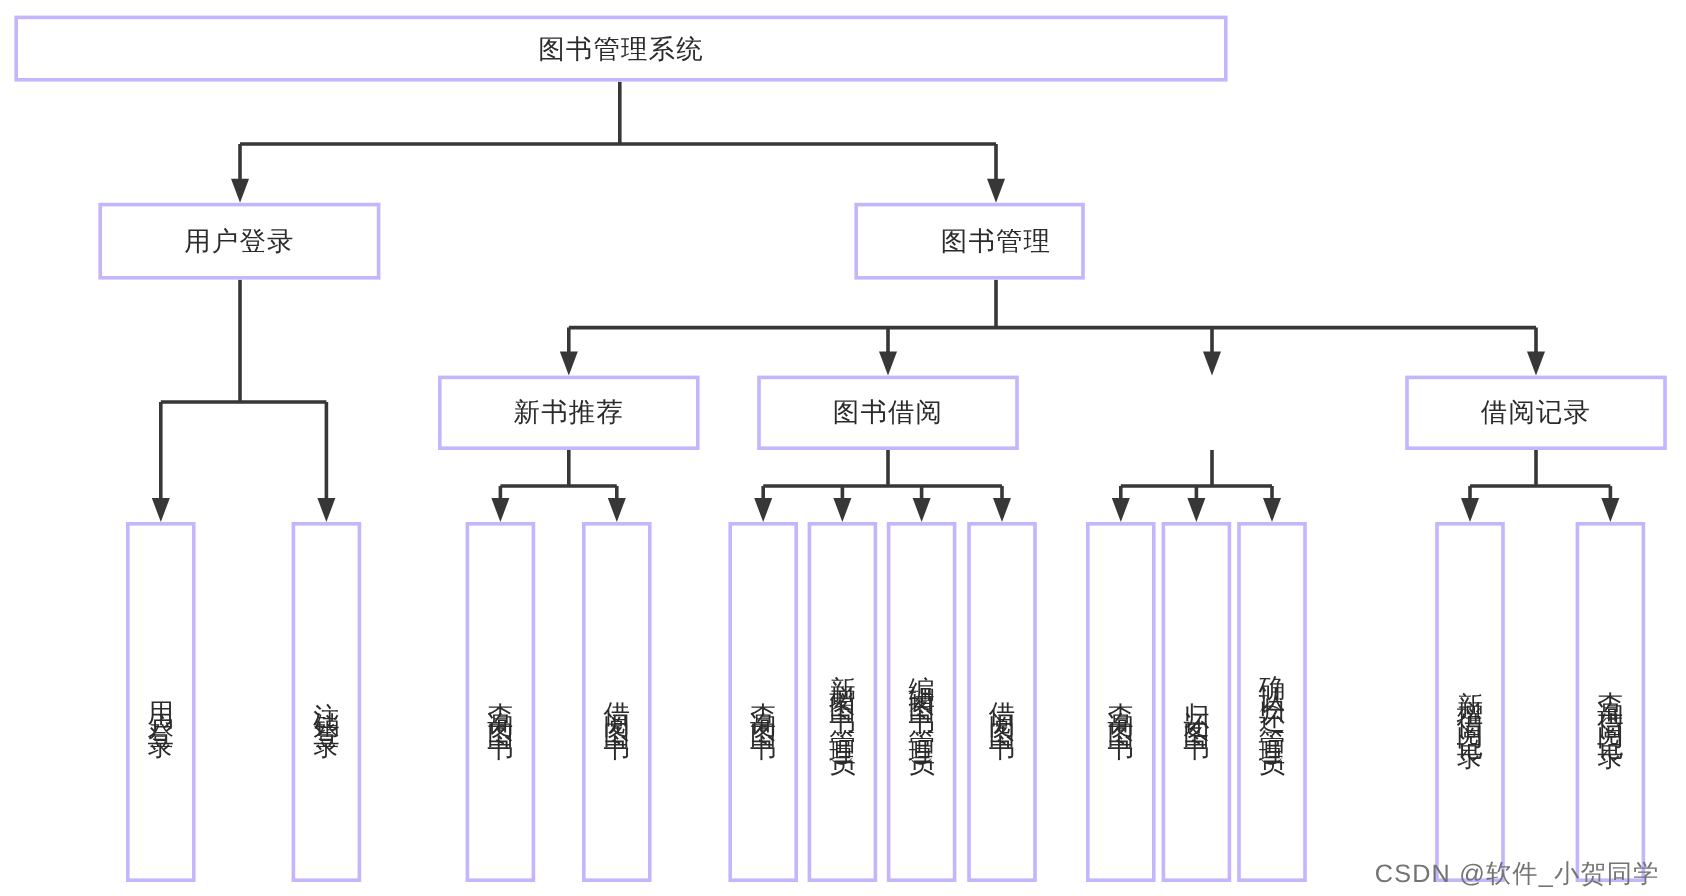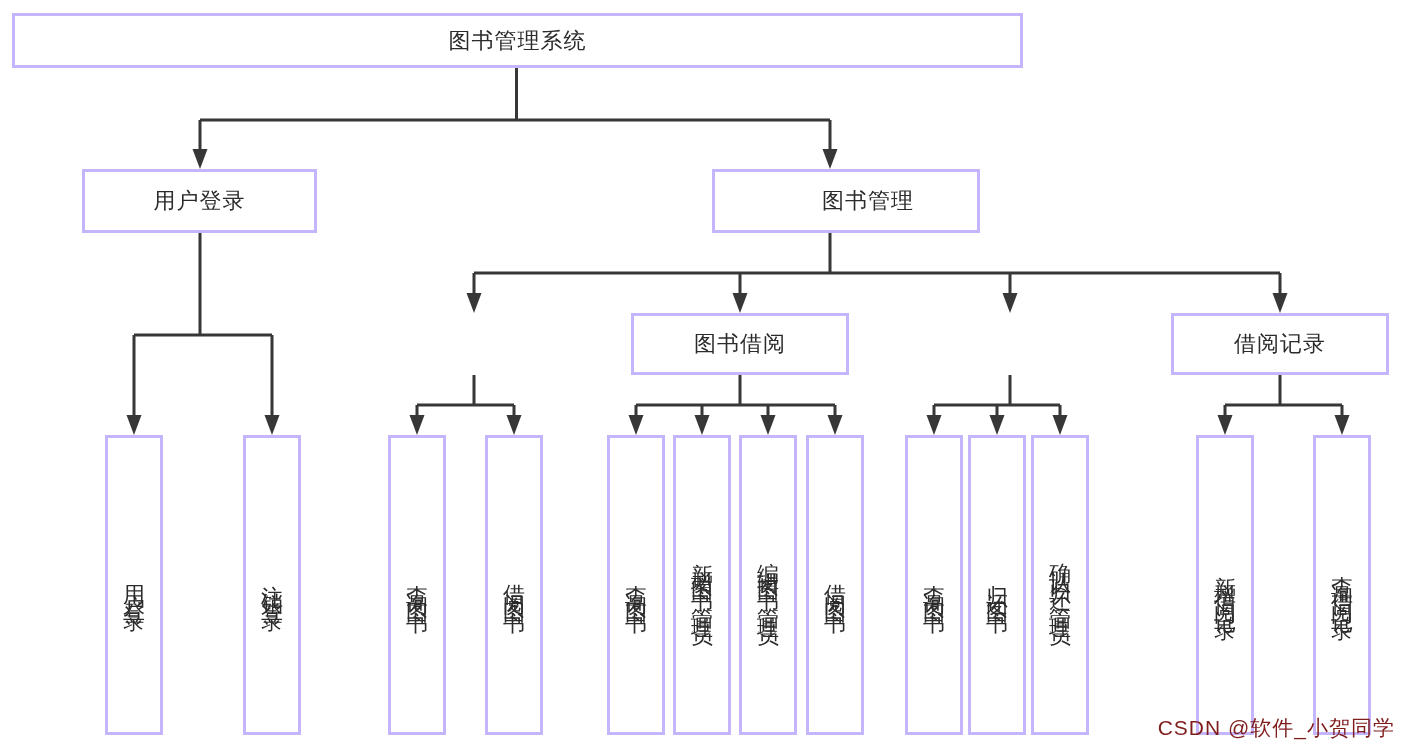--- a/index.html
+++ b/index.html
@@ -27,39 +27,39 @@
     text-orientation:mixed;
     font-size:22px;
     letter-spacing:9px;
     color:#2b2b2b;
     line-height:1;
   }
   
   .root{left:12px;top:13px;width:1011px;height:55px;}
   
   .n-login{left:82px;top:169px;width:235px;height:64px;}
-  .n-mgmt{left:712px;top:169px;width:268px;height:64px;padding-left:44px;}
+  .n-mgmt{left:712px;top:169px;width:192px;height:64px;padding-left:44px;}
   
   .n-l3{top:313px;width:218px;height:62px;}
   .n-recommend{left:365px;}
   .n-borrow{left:631px;justify-content:center;}
   .n-current{left:901px;}
   .n-records{left:1171px;}
   
   .vnode{top:435px;width:58px;height:300px;}
   .lf0{left:105px;}  .lf1{left:243px;}
   .lf2{left:388px;}  .lf3{left:485px;}
   .lf4{left:607px;}  .lf5{left:673px;}  .lf6{left:739px;}  .lf7{left:806px;}
   .lf8{left:905px;}  .lf9{left:968px;}  .lf10{left:1031px;}
   .lf11{left:1196px;} .lf12{left:1313px;}
   #watermark{
     position:absolute;
-    right:10px;bottom:5px;
+    right:22px;bottom:5px;
     font-size:21px;
-    color:#7f1d1d;
+    color:#737373;
     letter-spacing:1px;
     white-space:nowrap;
   }
 </style>
 </head>
 <body>
 
 <div id="stage">
 
   <svg id="connectors" viewBox="0 0 1405 747" xmlns="http://www.w3.org/2000/svg">
@@ -109,20 +109,23 @@
     <span>图书管理系统</span>
   </div>
 
   <div class="node hnode n-login">
     <span>用户登录</span>
   </div>
   <div class="node hnode n-mgmt">
     <span>图书管理</span>
   </div>
 
+  <div class="node hnode n-l3 n-recommend">
+    <span>新书推荐</span>
+  </div>
   <div class="node hnode n-l3 n-borrow">
     <span>图书借阅</span>
   </div>
   <div class="node hnode n-l3 n-records">
     <span>借阅记录</span>
   </div>
 
   <div class="node vnode lf0">
     <span>用户登录</span>
   </div>

